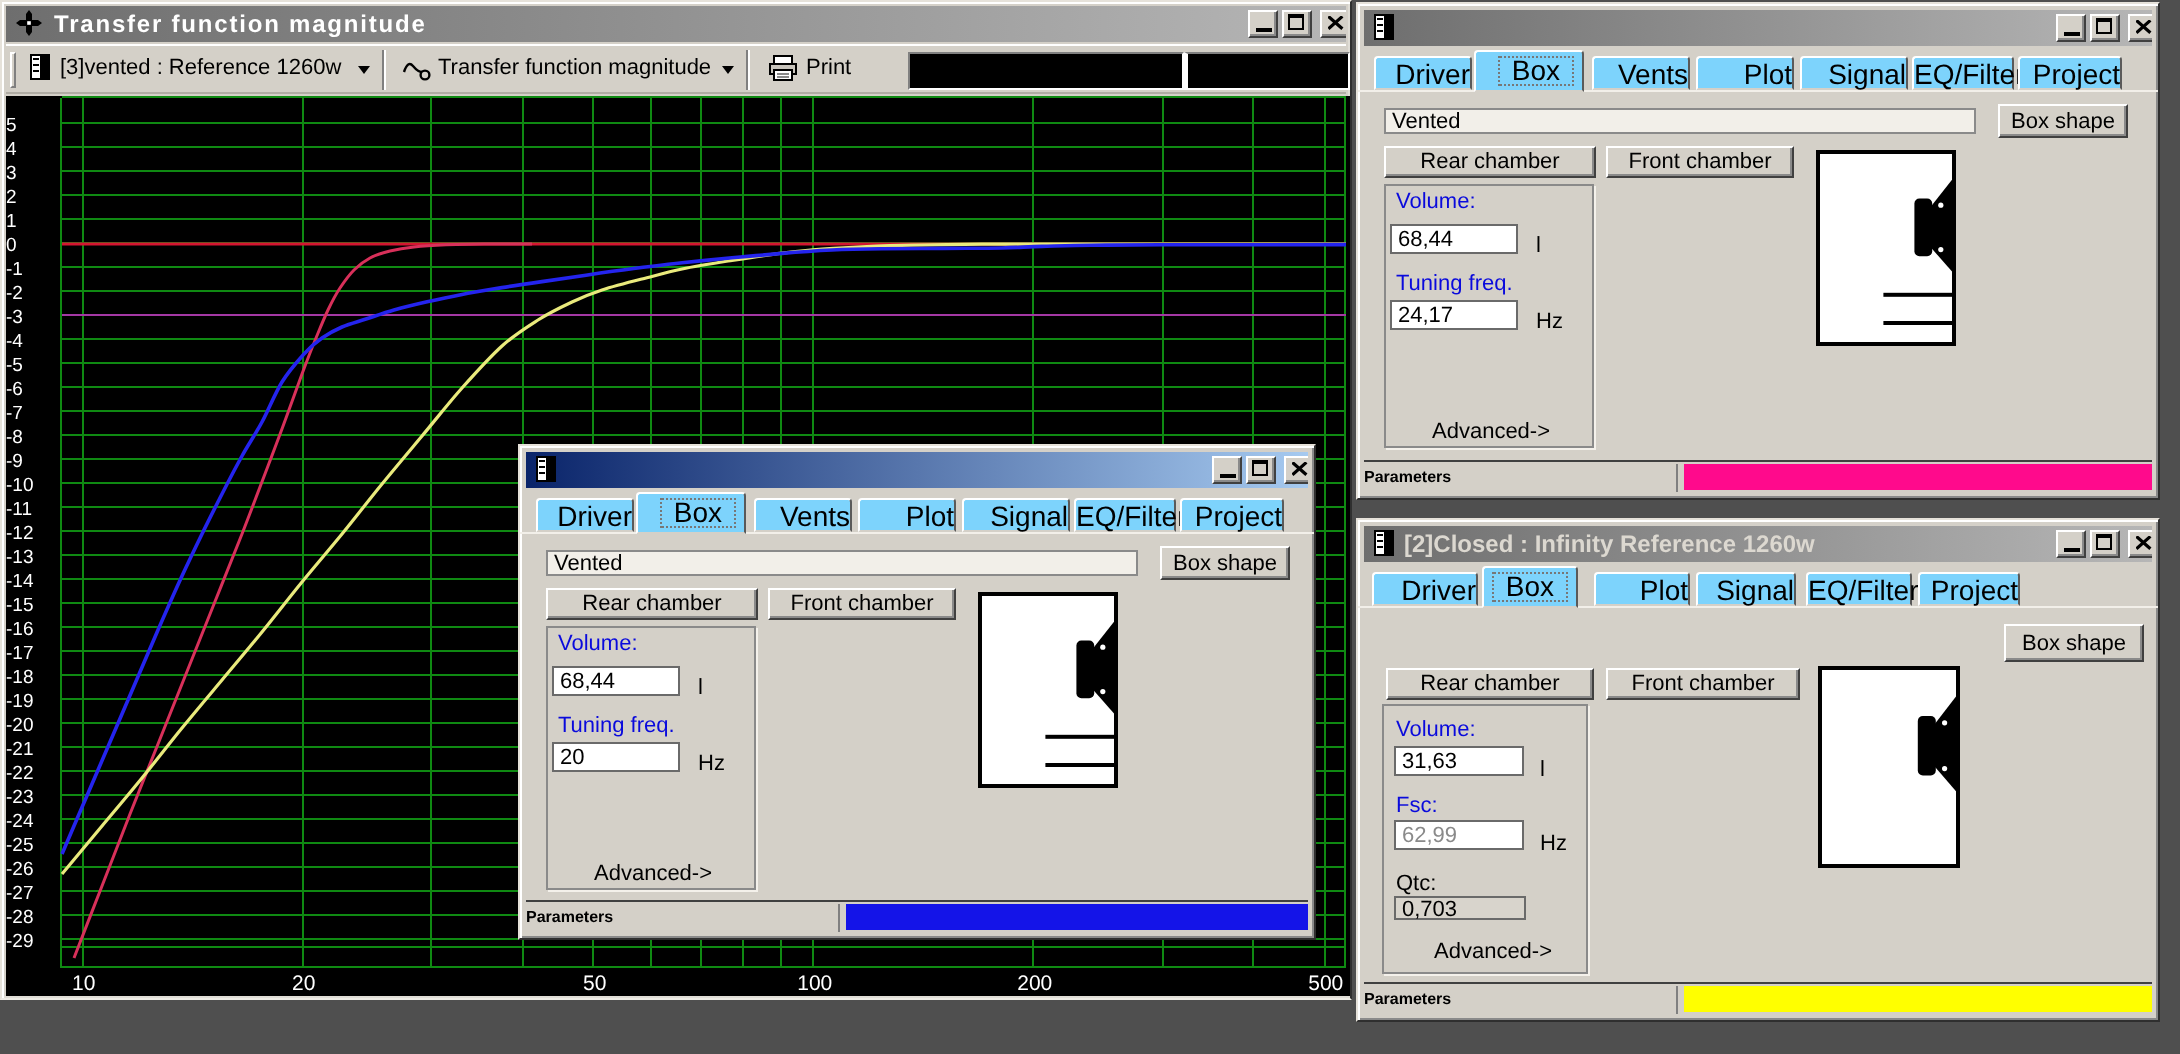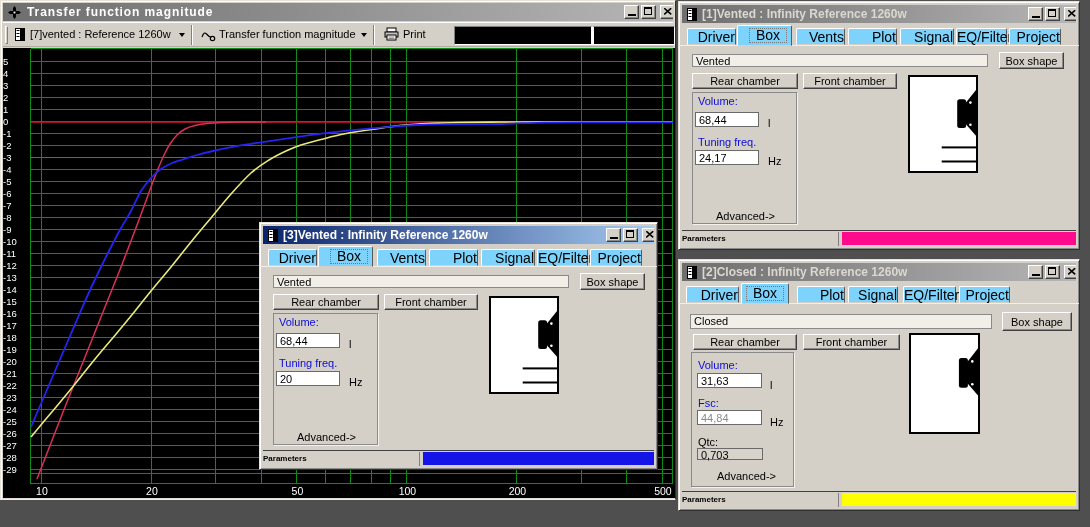--- a/index.html
+++ b/index.html
@@ -85,21 +85,21 @@
       </div>
       <div id="toolbar">
         <div class="tgrip"></div>
         <span class="titem" style="left:12px;top:4px"><svg width="10" height="13" viewBox="0 0 10 13">
             <rect x="0" y="0" width="10" height="13" fill="#000"></rect>
             <rect x="1" y="1" width="4" height="11" fill="#fff"></rect>
             <rect x="1.5" y="2" width="3" height="1" fill="#000"></rect>
             <rect x="1.5" y="5" width="3" height="1" fill="#000"></rect>
             <rect x="1.5" y="8" width="3" height="1" fill="#000"></rect>
           </svg></span>
-        <span class="ttxt" style="left:27px">[7]vented : Reference 1260w</span>
+        <span class="ttxt" style="left:27px">[3]vented : Reference 1260w</span>
         <span class="arr" style="left:176px"></span>
         <span class="tsep" style="left:188px"></span>
         <span class="titem" style="left:198px;top:6px"><svg width="16" height="12" viewBox="0 0 16 12">
             <path d="M1 6 Q3 0 5.5 3 T10 6" fill="none" stroke="#000" stroke-width="1.2"></path>
             <circle cx="11.5" cy="7.5" r="2.2" fill="none" stroke="#000" stroke-width="1.2"></circle>
           </svg></span>
         <span class="ttxt" style="left:216px">Transfer function magnitude</span>
         <span class="arr" style="left:358px"></span>
         <span class="tsep" style="left:370px"></span>
         <span class="titem" style="left:381px;top:4px"><svg width="15" height="14" viewBox="0 0 15 14">
@@ -224,21 +224,20 @@
     </div>
     <div class="dlg" style="left:678px;top:1px;width:402px;height:249px">
       <div class="tbar inact" style="height:18px">
         <span class="ticon"><svg width="10" height="13" viewBox="0 0 10 13">
             <rect x="0" y="0" width="10" height="13" fill="#000"></rect>
             <rect x="1" y="1" width="4" height="11" fill="#fff"></rect>
             <rect x="1.5" y="2" width="3" height="1" fill="#000"></rect>
             <rect x="1.5" y="5" width="3" height="1" fill="#000"></rect>
             <rect x="1.5" y="8" width="3" height="1" fill="#000"></rect>
           </svg></span>
-        <span class="ttext">[1]Vented : Infinity Reference 1260w</span>
         <span class="cb" style="left:346px">
           <span style="position:absolute;left:3px;top:8px;width:8px;height:2px;background:#000"></span>
         </span>
         <span class="cb" style="left:363px">
           <span style="position:absolute;left:2px;top:1px;width:8px;height:8px;border:1px solid #000;border-top-width:2px"></span>
         </span>
         <span class="cb" style="left:382px">
           <svg width="8" height="7" viewBox="0 0 8 7" style="position:absolute;left:3px;top:2px">
             <path d="M0 0 L3 2.8 L6 0 L8 0 L8 1 L4.7 3.5 L8 6 L8 7 L6 7 L3 4.2 L0 7 Z" fill="none"></path>
             <path d="M0.2 0.2 L7.2 6.4 M7.2 0.2 L0.2 6.4" stroke="#000" stroke-width="1.6"></path>
@@ -284,21 +283,20 @@
     </div>
     <div class="dlg" style="left:259px;top:222px;width:399px;height:248px">
       <div class="tbar act" style="height:18px">
         <span class="ticon"><svg width="10" height="13" viewBox="0 0 10 13">
             <rect x="0" y="0" width="10" height="13" fill="#000"></rect>
             <rect x="1" y="1" width="4" height="11" fill="#fff"></rect>
             <rect x="1.5" y="2" width="3" height="1" fill="#000"></rect>
             <rect x="1.5" y="5" width="3" height="1" fill="#000"></rect>
             <rect x="1.5" y="8" width="3" height="1" fill="#000"></rect>
           </svg></span>
-        <span class="ttext">[3]Vented : Infinity Reference 1260w</span>
         <span class="cb" style="left:343px">
           <span style="position:absolute;left:3px;top:8px;width:8px;height:2px;background:#000"></span>
         </span>
         <span class="cb" style="left:360px">
           <span style="position:absolute;left:2px;top:1px;width:8px;height:8px;border:1px solid #000;border-top-width:2px"></span>
         </span>
         <span class="cb" style="left:379px">
           <svg width="8" height="7" viewBox="0 0 8 7" style="position:absolute;left:3px;top:2px">
             <path d="M0 0 L3 2.8 L6 0 L8 0 L8 1 L4.7 3.5 L8 6 L8 7 L6 7 L3 4.2 L0 7 Z" fill="none"></path>
             <path d="M0.2 0.2 L7.2 6.4 M7.2 0.2 L0.2 6.4" stroke="#000" stroke-width="1.6"></path>
@@ -367,30 +365,29 @@
       </div>
       <div class="tabrow">
         <span class="tab" style="left:7px;width:53px">Driver</span>
         <span class="tab sel" style="left:64px;width:48px"><span class="tfoc">Box</span></span>
         <span class="tab" style="left:118px;width:48px">Plot</span>
         <span class="tab" style="left:169px;width:50px">Signal</span>
         <span class="tab" style="left:224px;width:53px">EQ/Filter</span>
         <span class="tab" style="left:280px;width:51px">Project</span>
         <div class="tabline"></div>
       </div>
-      <div class="namef" style="left:11px;top:54px;width:302px;height:15px">Closed</div>
       <div class="btn" style="left:323px;top:52px;width:70px;height:19px;line-height:18px">Box shape</div>
       <div class="btn" style="left:14px;top:74px;width:104px;height:16px">Rear chamber</div>
       <div class="btn" style="left:124px;top:74px;width:97px;height:16px">Front chamber</div>
       <div class="grp" style="left:12px;top:92px;width:103px;height:135px"></div>
       <div class="blab" style="left:19px;top:99px">Volume:</div>
       <div class="inp" style="left:18px;top:113px;width:65px;height:15px">31,63</div>
       <div class="ulab" style="left:91px;top:119px">l</div>
       <div class="blab" style="left:19px;top:137px">Fsc:</div>
-      <div class="inp" style="left:18px;top:150px;width:65px;height:15px;color:#8a8a8a">44,84</div>
+      <div class="inp" style="left:18px;top:150px;width:65px;height:15px;color:#8a8a8a">62,99</div>
       <div class="ulab" style="left:91px;top:156px">Hz</div>
       <div class="ulab" style="left:19px;top:176px">Qtc:</div>
       <div class="inp" style="left:18px;top:188px;width:66px;height:12px;background:#d8d4cc;line-height:12px">0,703</div>
       <div class="ulab" style="left:38px;top:210px">Advanced-&gt;</div>
       <div class="diag" style="left:230px;top:73px;width:71px;height:101px">
         <svg width="67" height="97" viewBox="0 0 67 97" style="position:absolute;left:0;top:0">
           <rect x="47.9" y="23.0" width="9.0" height="29.7" rx="2.5" fill="#000"></rect>
           <path d="M67 13.3 L53.6 30.6 Q51.3 37.8 53.6 45.1 L67 60.6 Z" fill="#000"></path>
           <circle cx="61.3" cy="26.4" r="1.3" fill="#fff"></circle>
           <circle cx="61.3" cy="49.3" r="1.3" fill="#fff"></circle>

